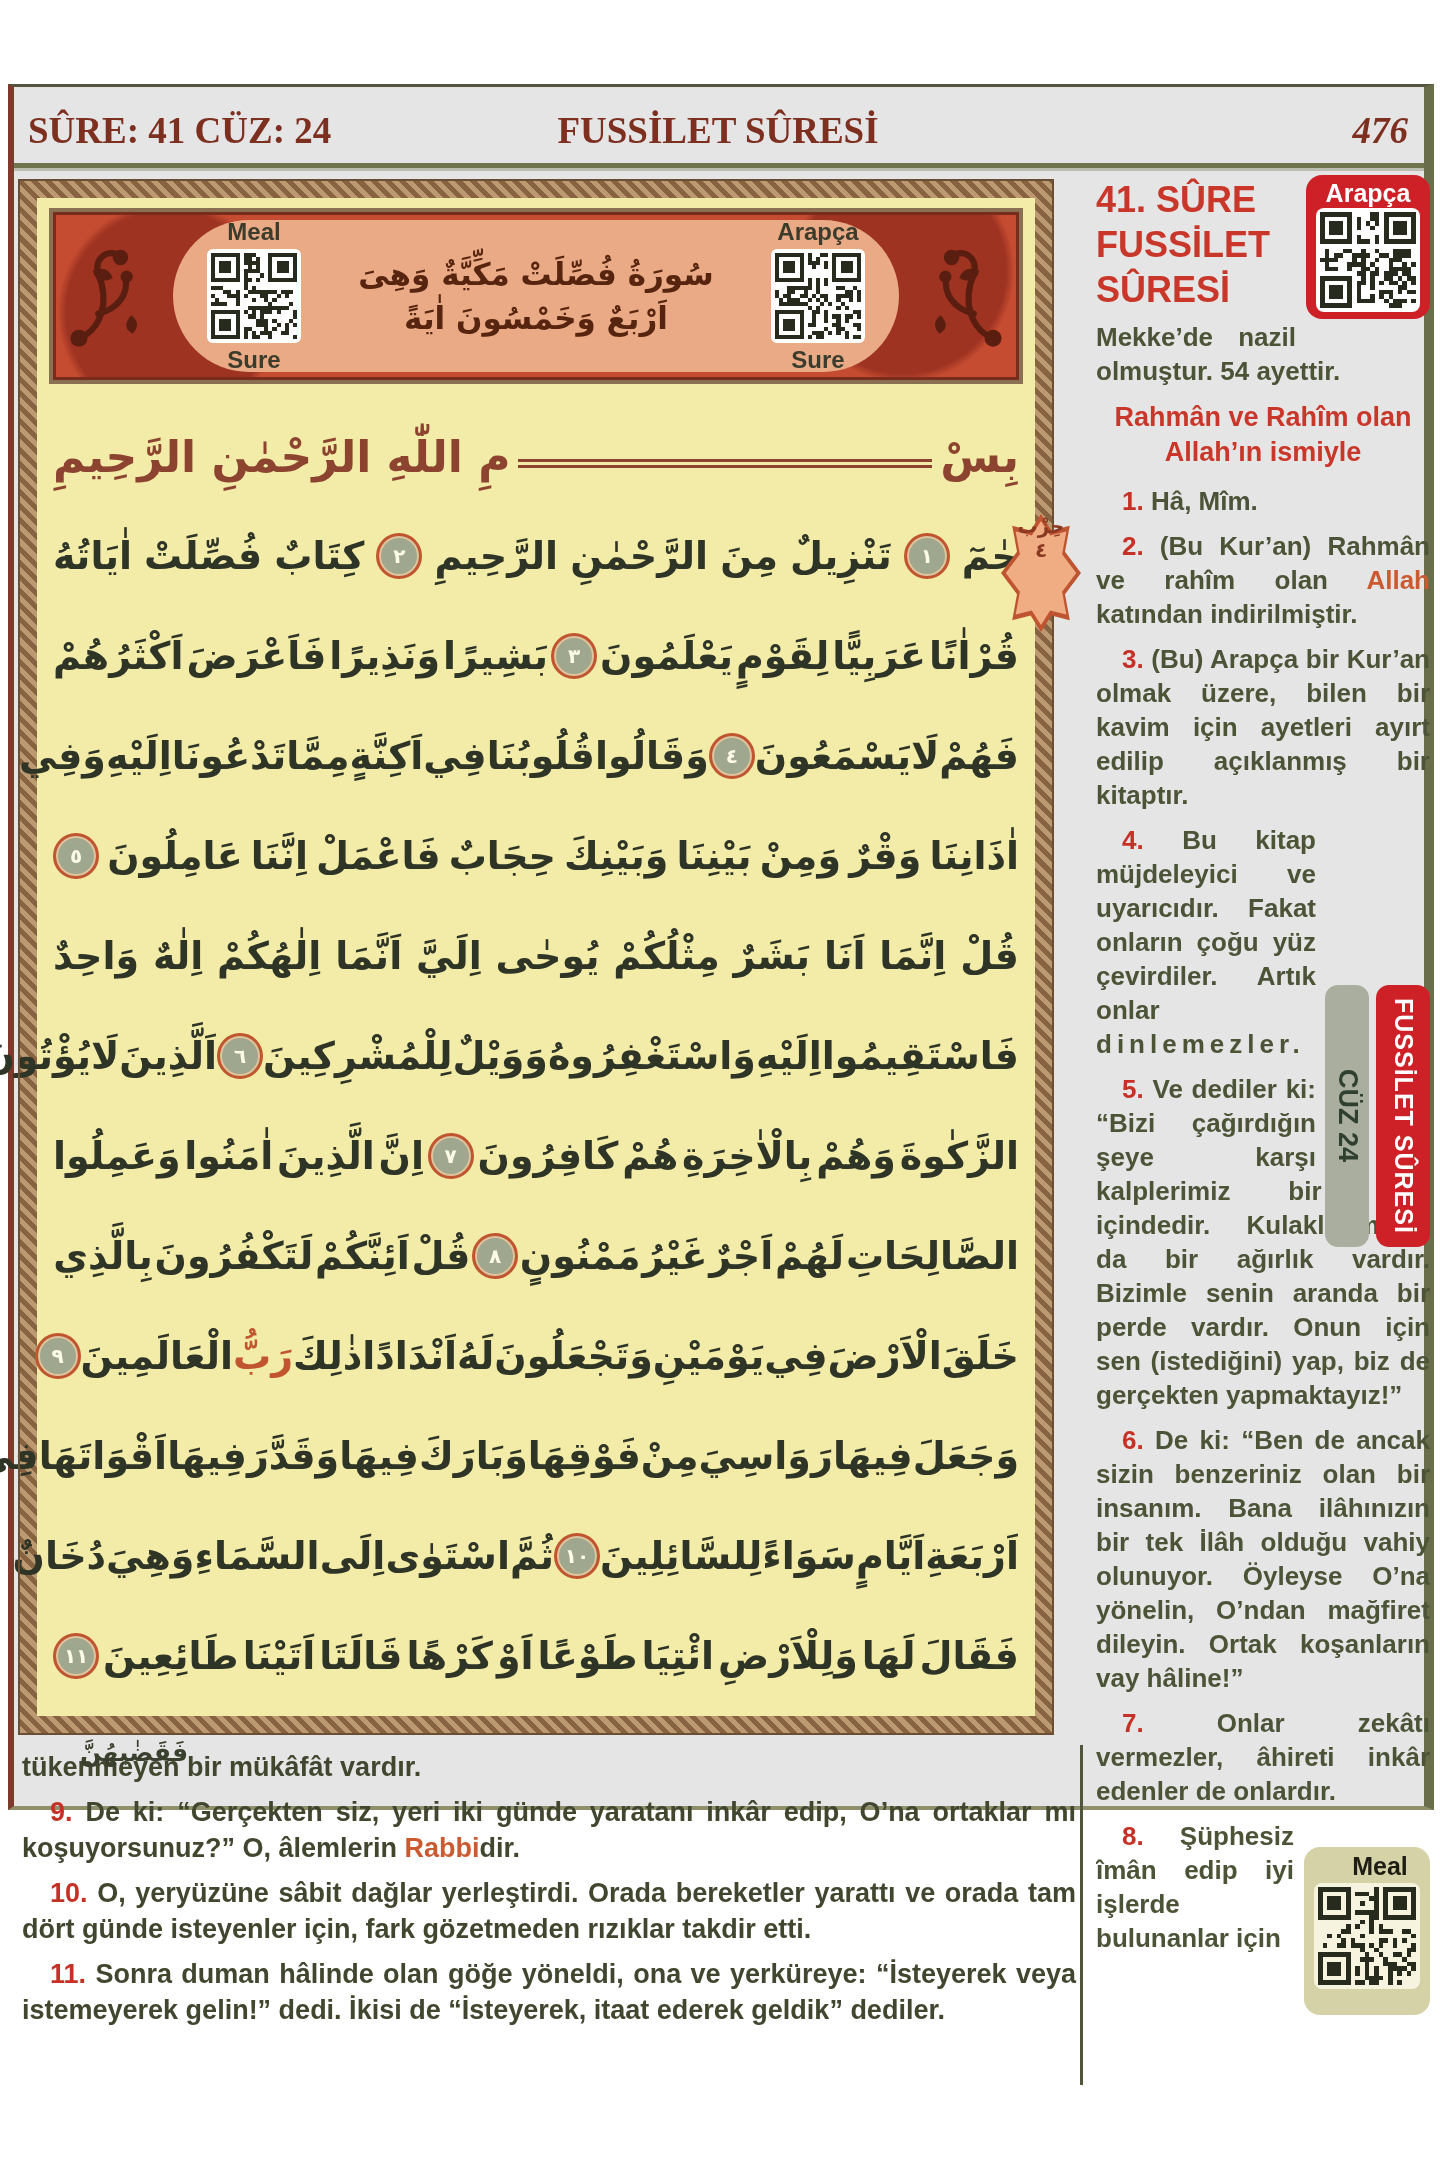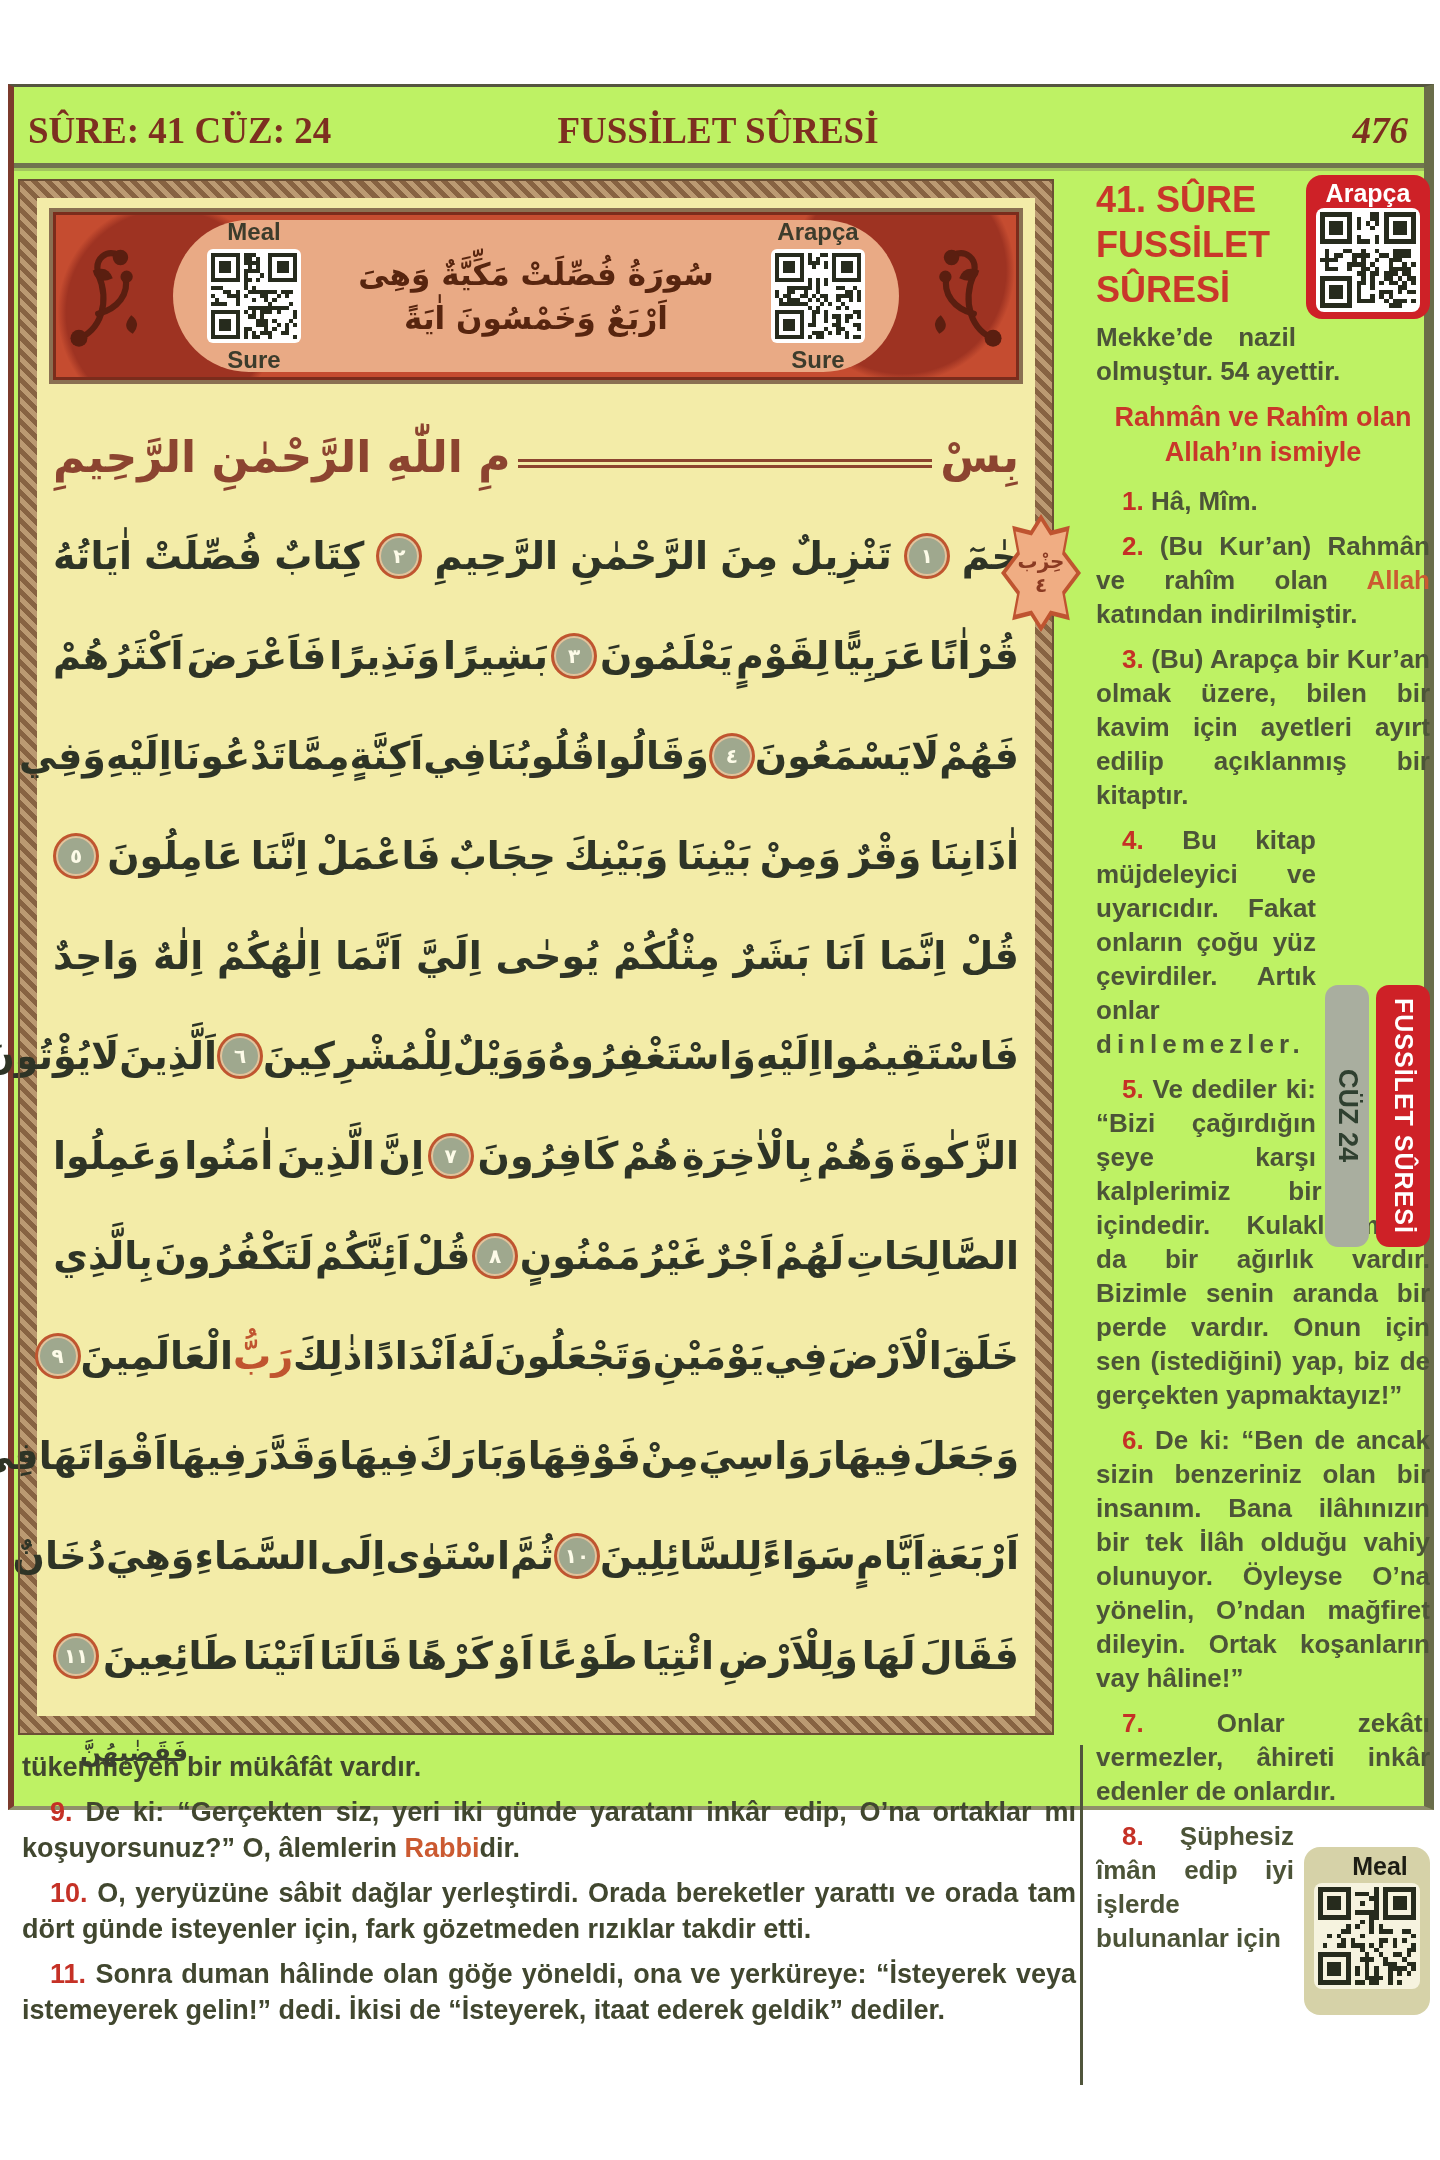--- a/index.html
+++ b/index.html
@@ -1,20 +1,20 @@
 <!DOCTYPE html>
 <html><head>
 <meta charset="utf-8">
 <style>
   * { margin:0; padding:0; box-sizing:border-box; }
   html,body { width:1440px; height:2160px; background:#ffffff; font-family:"Liberation Sans", sans-serif; overflow:hidden; }
 
   .page {
     position:absolute; left:8px; top:84px; width:1426px; height:1726px;
-    background:#bef264;
+    background:#e5e5e5;
     border-left:6px solid #7c3b2c;
     border-right:10px solid #6a6d49;
     border-top:3px solid #55553f;
     border-bottom:4px solid #8f8f6b;
   }
 
   
   .header-row {
     position:absolute; top:22px; left:14px; right:16px;
     display:flex; align-items:baseline;
@@ -72,21 +72,21 @@
     box-shadow: inset 0 0 0 2px #e3c39b;
     color:#fdfbe8; font-size:20px; display:inline-flex; align-items:center; justify-content:center;
   }
 
   
   .hizb { position:absolute; right:-46px; top:316px; width:80px; height:118px; z-index:5; }
   .hizb .star-outer, .hizb .star-inner { position:absolute; inset:0;
     clip-path: polygon(50% 0%,63% 14%,86% 10%,80% 32%,100% 50%,80% 68%,86% 90%,63% 86%,50% 100%,37% 86%,14% 90%,20% 68%,0% 50%,20% 32%,14% 10%,37% 14%); }
   .hizb .star-outer { background:#bf5430; }
   .hizb .star-inner { background:#f0ad83; transform:scale(.88); }
-  .hizb .hizb-text { position:absolute; inset:0; display:flex; flex-direction:column; align-items:center; justify-content:center; direction:rtl; color:#8a3a22; font-family:"DejaVu Sans", sans-serif; font-weight:bold; font-size:20px; line-height:24px; }
+  .hizb .hizb-text { position:absolute; inset:0; display:flex; flex-direction:column; align-items:center; direction:rtl; color:#8a3a22; font-family:"DejaVu Sans", sans-serif; font-weight:bold; font-size:20px; line-height:24px; }
 
   
   .catchword { position:absolute; left:66px; top:1622px; z-index:6; direction:rtl; font-family:"DejaVu Sans", sans-serif; font-weight:bold; font-size:25px; color:#3a402e;margin-top:29px; }
   .bottom-translation { position:absolute; left:8px; top:1662px; width:1054px; color:#41472f; font-size:27px; line-height:36px; font-weight:bold; text-align:justify; }
   .bottom-translation p { margin-bottom:9px; }
   .bottom-translation p.indent { text-indent:28px; }
   .num { color:#c53126; font-weight:bold; }
   .accent { color:#cb5a31; }
   .ls { letter-spacing:5px; }
 

